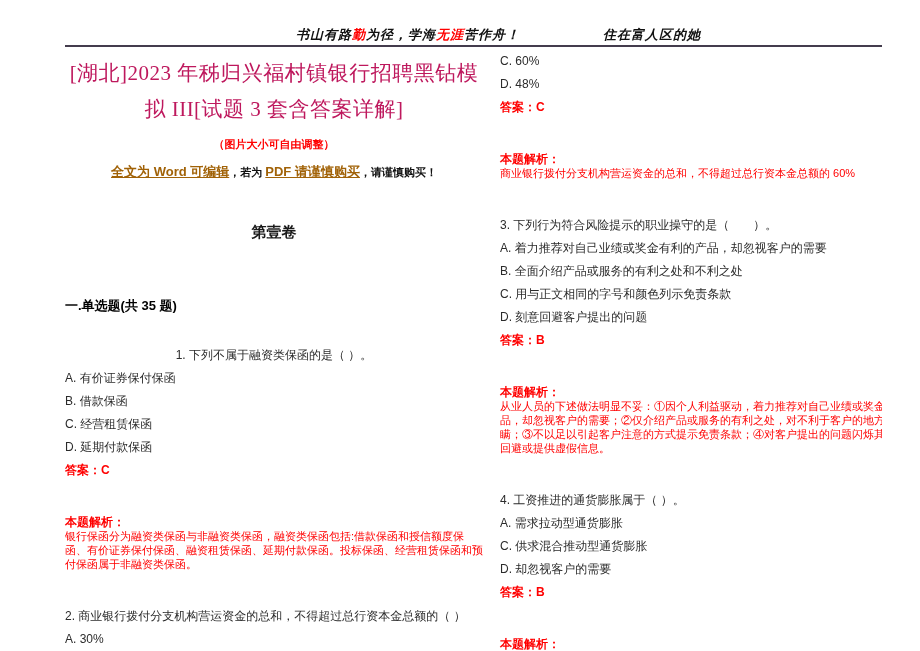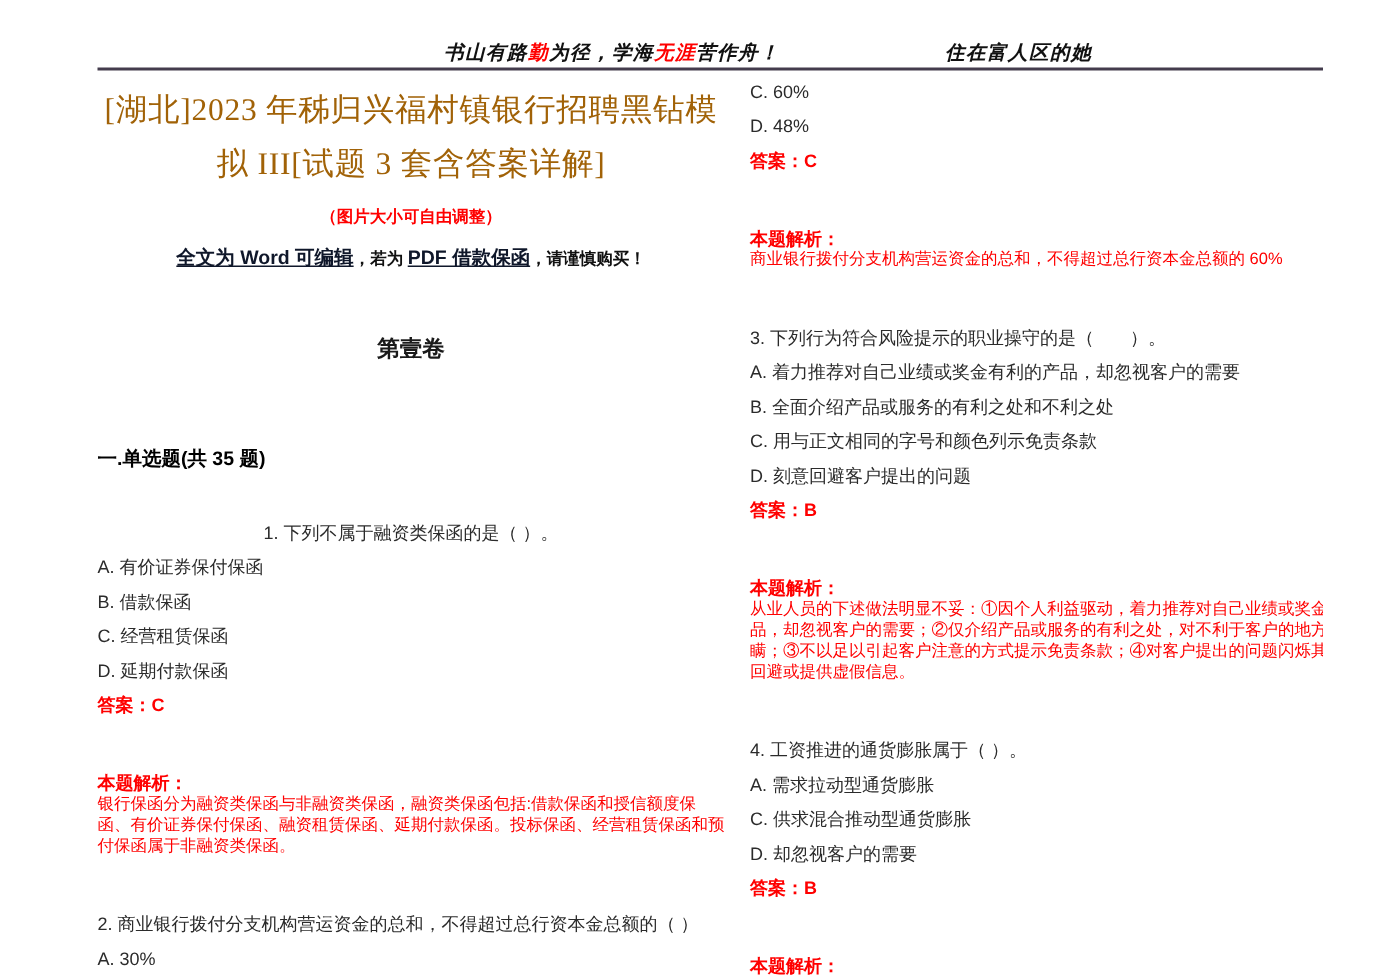--- a/index.html
+++ b/index.html
@@ -6,37 +6,37 @@
   html,body { background:#ffffff; }
   body { font-family:"Liberation Sans", sans-serif; color:#262626; }
 
   .page { position:relative; width:844px; height:651px; background:#ffffff; overflow:hidden; margin:0 auto;text-decoration:underline; }
 
   
   .motto { position:absolute; top:26px; font-family:"Liberation Serif", serif;
            font-style:italic; font-weight:bold; font-size:13px; color:#111;
            letter-spacing:1px; white-space:nowrap; }
   .motto-left  { left:258px; }
-  .motto-right { left:592px; }
+  .motto-right { left:565px; }
   .motto .red { color:#ff0000; }
 
   .rule { position:absolute; top:45px; left:27px; width:866px; height:2px; background:#443c4d; }
 
   
   .col { position:absolute; top:50px; }
   .col-left  { left:27px;  width:418px; }
   .col-right { left:462px; width:431px; }
 
   
   .doc-title { font-family:"Liberation Serif", serif; font-weight:normal;
                font-size:21px; line-height:36px; text-align:center;
-               color:#a16207; margin-top:5px; letter-spacing:0.5px; }
+               color:#be185d; margin-top:5px; letter-spacing:0.5px; }
   .notice { color:#ff0000; font-weight:bold; font-size:11px; text-align:center; margin-top:10px; }
   .editline { text-align:center; margin-top:11px; font-weight:bold; font-size:11px; color:#111; }
-  .glink { color:#0f172a; font-size:13px; text-decoration:underline; cursor:pointer; }
+  .glink { color:#a16207; font-size:13px; text-decoration:underline; cursor:pointer; }
 
   .volume  { font-size:15px; font-weight:bold; text-align:center; color:#1a1a1a; margin-top:42px; }
   .section { font-size:13px; font-weight:bold; color:#000000; margin-top:55px; }
 
   
   .q { margin:0; }
   .q p { font-size:12px; line-height:15px; margin-bottom:8px; color:#2b2b2b; }
   .first-stem { margin-top:33px;text-align:center; }
   .next-stem  { margin-top:38px; }
   .red-line { color:#ff0000 !important; font-weight:bold; }
@@ -57,21 +57,21 @@
 
   <div class="rule"></div>
 
   <div class="col col-left">
 
     <h1 class="doc-title">[湖北]2023 年秭归兴福村镇银行招聘黑钻模拟 III[试题 3 套含答案详解]</h1>
 
     <p class="notice">（图片大小可自由调整）</p>
 
     <p class="editline">
-      <span class="glink">全文为 Word 可编辑</span><span>，若为 </span><span class="glink">PDF 借款保函</span><span>，请谨慎购买！</span>
+      <span class="glink">全文为 Word 可编辑</span><span>，若为 </span><span class="glink">PDF 请谨慎购买</span><span>，请谨慎购买！</span>
     </p>
 
     <h2 class="volume">第壹卷</h2>
 
     <h3 class="section">一.单选题(共 35 题)</h3>
 
     <div class="q">
       <p class="first-stem">1. 下列不属于融资类保函的是（ ）。</p>
       <p>A. 有价证券保付保函</p>
       <p>B. 借款保函</p>

